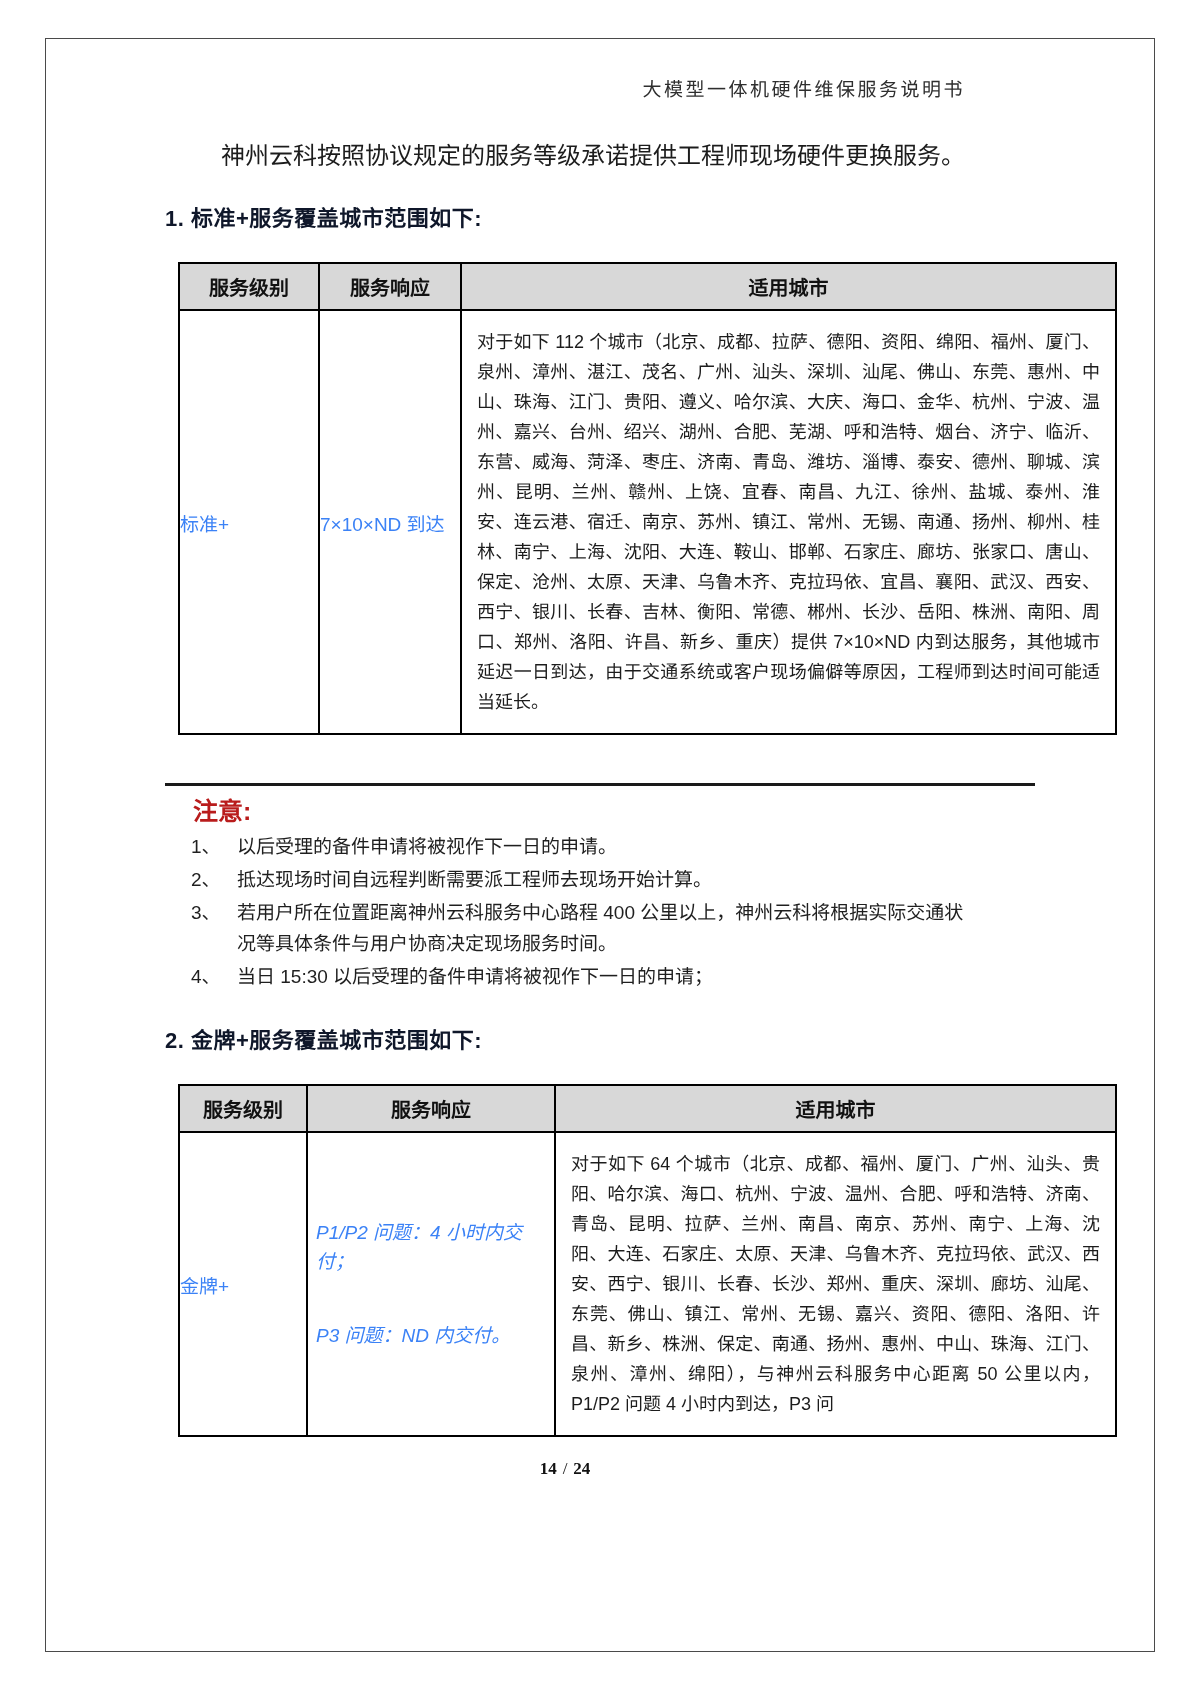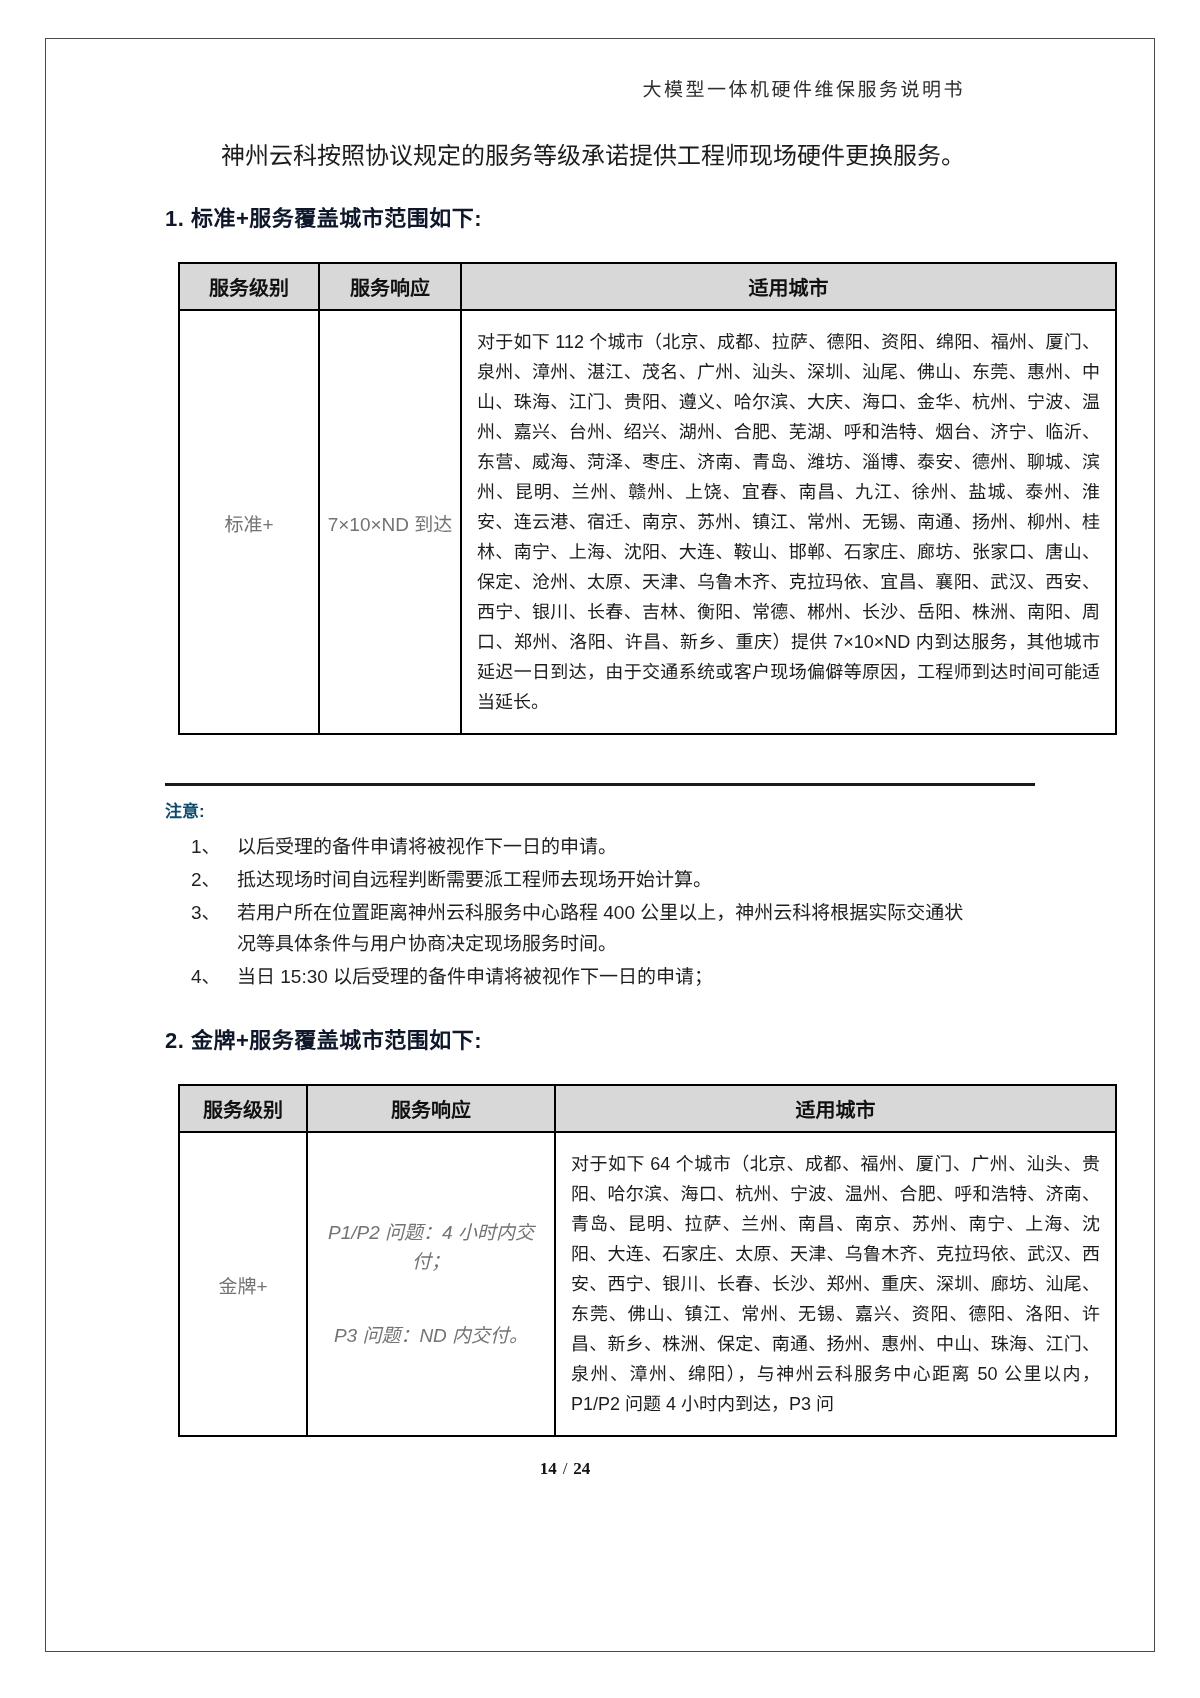--- a/index.html
+++ b/index.html
@@ -33,38 +33,39 @@
   table.svc {
     margin-top:28px; margin-left:13px;
     width:939px; border-collapse:collapse; table-layout:fixed;
   }
   table.svc th, table.svc td { border:2px solid #000; }
   table.svc thead th {
     background:#d8d8d8; height:47px; font-size:20px; font-weight:700;
     text-align:center; vertical-align:middle; color:#111;
   }
   table.svc td { vertical-align:middle; }
-  td.c-center { text-align:center; font-size:19px; color:#737373; }
+  td.c-center { font-size:19px; color:#3b82f6; }
   td.c-text {
     padding:16px 15px; font-size:18px; line-height:30px;
     text-align:justify; text-justify:inter-ideograph; color:#1c1c1c;
   }
   .t1 .col1 { width:140px; }
   .t1 .col2 { width:142px; }
   .t2 .col1 { width:128px; }
   .t2 .col2 { width:248px; }
   .resp-block p { margin:8px; line-height:29px;font-style:italic; }
   .resp-gap { height:29px; }
 
   .divider {
     margin-top:48px; width:870px; height:3px; background:#1a1a1a;
   }
   .note-heading {
-    margin-top:12px; font-size:17px; font-weight:700; color:#0c4a6e;
+    margin-top:12px; font-size:25px; font-weight:700; color:#b91c1c;
     line-height:27px;
+    margin-left:28px;
   }
   .notes { margin-top:6px; }
   .note-item { display:flex; font-size:19px; line-height:31px; margin-top:2px; }
   .note-item .num { width:72px; padding-left:26px; flex:0 0 auto; }
   .note-item .txt { flex:1 1 auto; }
 
   .page-footer {
     margin-top:20px; text-align:center;
     font-family:"Liberation Serif","DejaVu Serif",serif;
     font-size:17px; font-weight:700; color:#111; line-height:24px;

